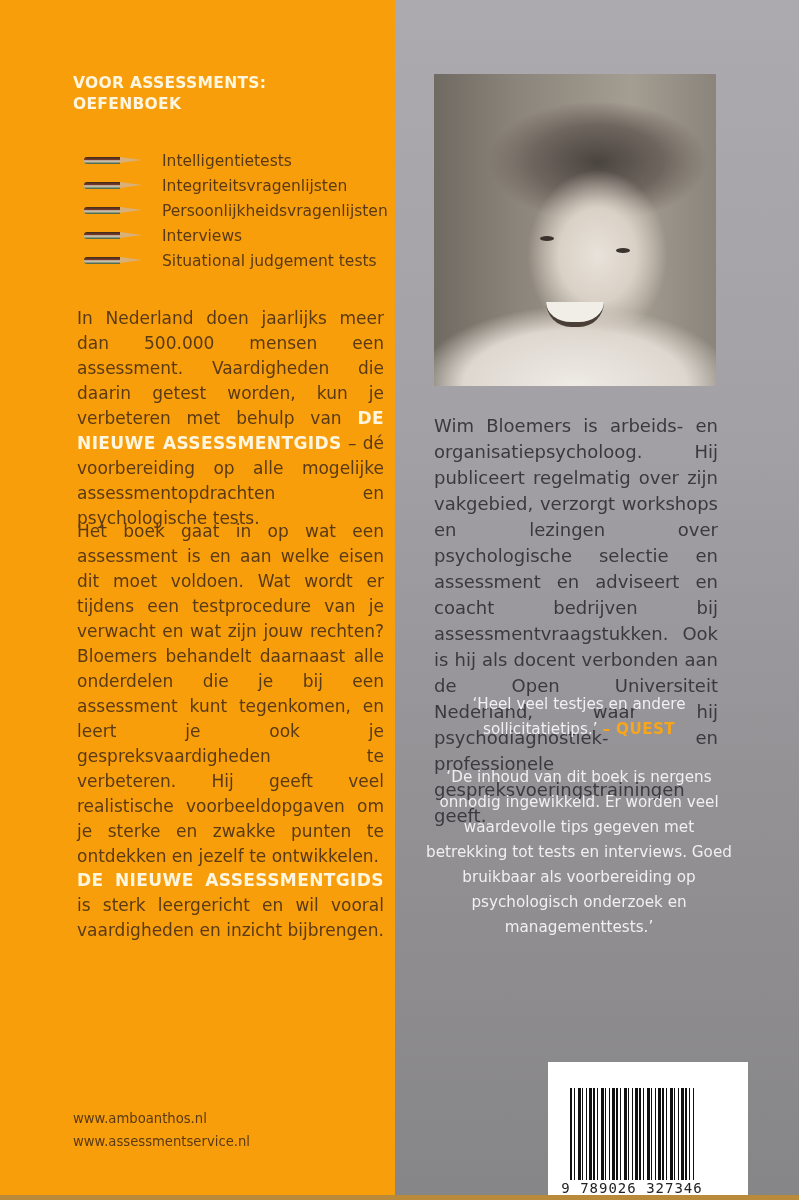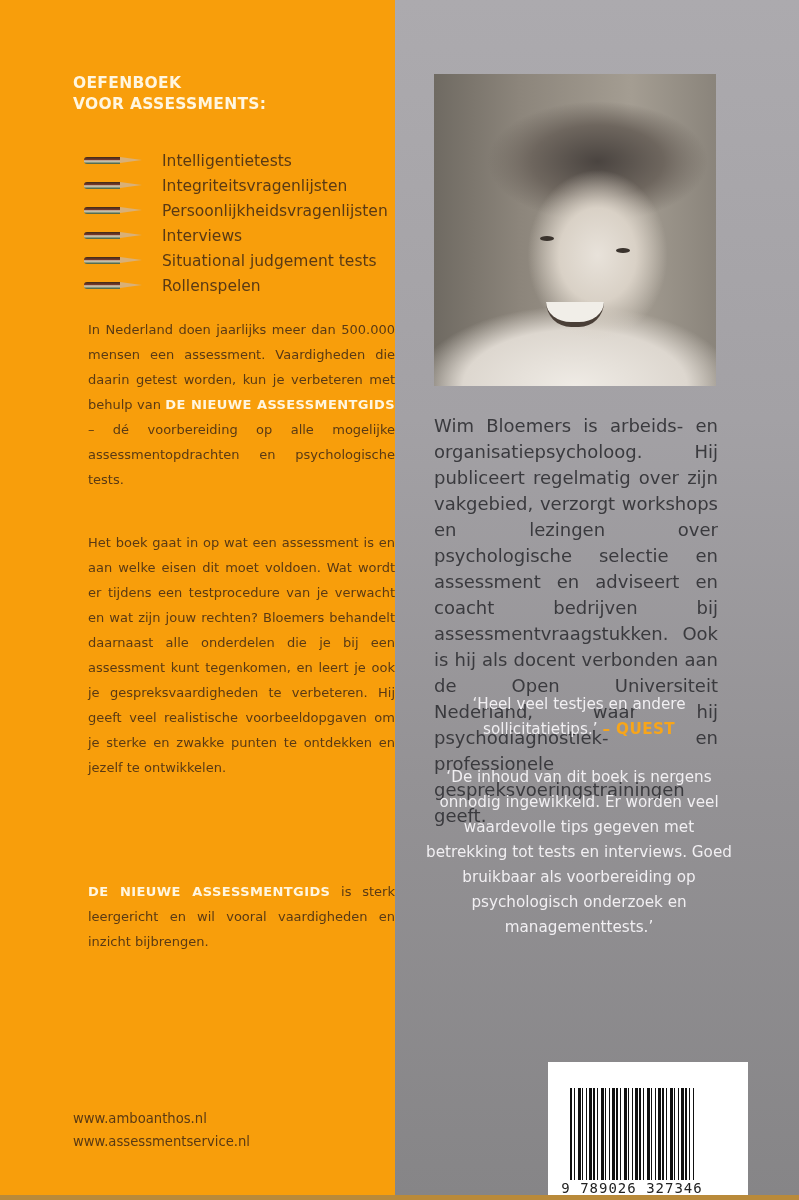--- a/index.html
+++ b/index.html
@@ -37,21 +37,21 @@
     background: linear-gradient(180deg, #3d2b1a 0%, #7a3a2a 40%, #e4d9c5 55%, #3a5a3a 100%);
     border-radius: 3px 0 0 3px;
   }
   .pencil .tip {
     position: absolute; left: 36px; top: 1px; width: 0; height: 0;
     border-top: 3.5px solid transparent; border-bottom: 3.5px solid transparent;
     border-left: 22px solid #d9b077;
   }
   .para {
     position: absolute; left: 73px; width: 307px; color: #5a3a14;
-    font-size: 13px; line-height: 25px; text-align: justify; margin: 15px;
+    font-size: 17px; line-height: 25px; text-align: justify; margin: 4px;
   }
   .hl { color: #fff6e0; font-weight: bold; letter-spacing: 0.4px; }
   .p1 { top: 302px; }
   .p2 { top: 515px; }
   .p3 { top: 864px; }
   .urls { position: absolute; left: 73px; top: 1107px; color: #5a3a14; font-size: 13.2px; line-height: 23px; }
   .photo {
     position: absolute; left: 434px; top: 74px; width: 282px; height: 312px;
     background:
       radial-gradient(ellipse 70px 85px at 58% 58%, #e8e2da 0%, #d9d1c6 55%, rgba(0,0,0,0) 100%),
@@ -90,22 +90,22 @@
   .isbn {
     position: absolute; left: 0; top: 118px; width: 168px; text-align: center;
     font-family: "DejaVu Sans Mono", monospace; font-size: 14px; color: #222; letter-spacing: 1px;
   }
 </style>
 </head>
 <body>
 
 <div class="left">
   <div class="heading">
+    <div>VOOR ASSESSMENTS:</div>
     <div>OEFENBOEK</div>
-    <div>VOOR ASSESSMENTS:</div>
   </div>
 
   <ul class="topic-list">
     <li>
       <span class="pencil">
           <span class="body"></span>
           <span class="tip"></span>
         </span>
       <span>Intelligentietests</span>
     </li>
@@ -130,27 +130,20 @@
         </span>
       <span>Interviews</span>
     </li>
     <li>
       <span class="pencil">
           <span class="body"></span>
           <span class="tip"></span>
         </span>
       <span>Situational judgement tests</span>
     </li>
-    <li>
-      <span class="pencil">
-          <span class="body"></span>
-          <span class="tip"></span>
-        </span>
-      <span>Rollenspelen</span>
-    </li>
   </ul>
 
   <p class="para p1"><span>In Nederland doen jaarlijks meer dan 500.000 mensen een assessment. Vaardigheden die daarin getest worden, kun je verbeteren met behulp van </span><span class="hl">DE NIEUWE ASSESSMENTGIDS</span><span> – dé voorbereiding op alle mogelijke assessmentopdrachten en psychologische tests.</span></p>
 
   <p class="para p2">Het boek gaat in op wat een assessment is en aan welke eisen dit moet voldoen. Wat wordt er tijdens een testprocedure van je verwacht en wat zijn jouw rechten? Bloemers behandelt daarnaast alle onderdelen die je bij een assessment kunt tegenkomen, en leert je ook je gespreksvaardigheden te verbeteren. Hij geeft veel realistische voorbeeldopgaven om je sterke en zwakke punten te ontdekken en jezelf te ontwikkelen.</p>
 
   <p class="para p3"><span class="hl">DE NIEUWE ASSESSMENTGIDS</span><span> is sterk leergericht en wil vooral vaardigheden en inzicht bijbrengen.</span></p>
 
   <div class="urls">
     <div>www.amboanthos.nl</div>

